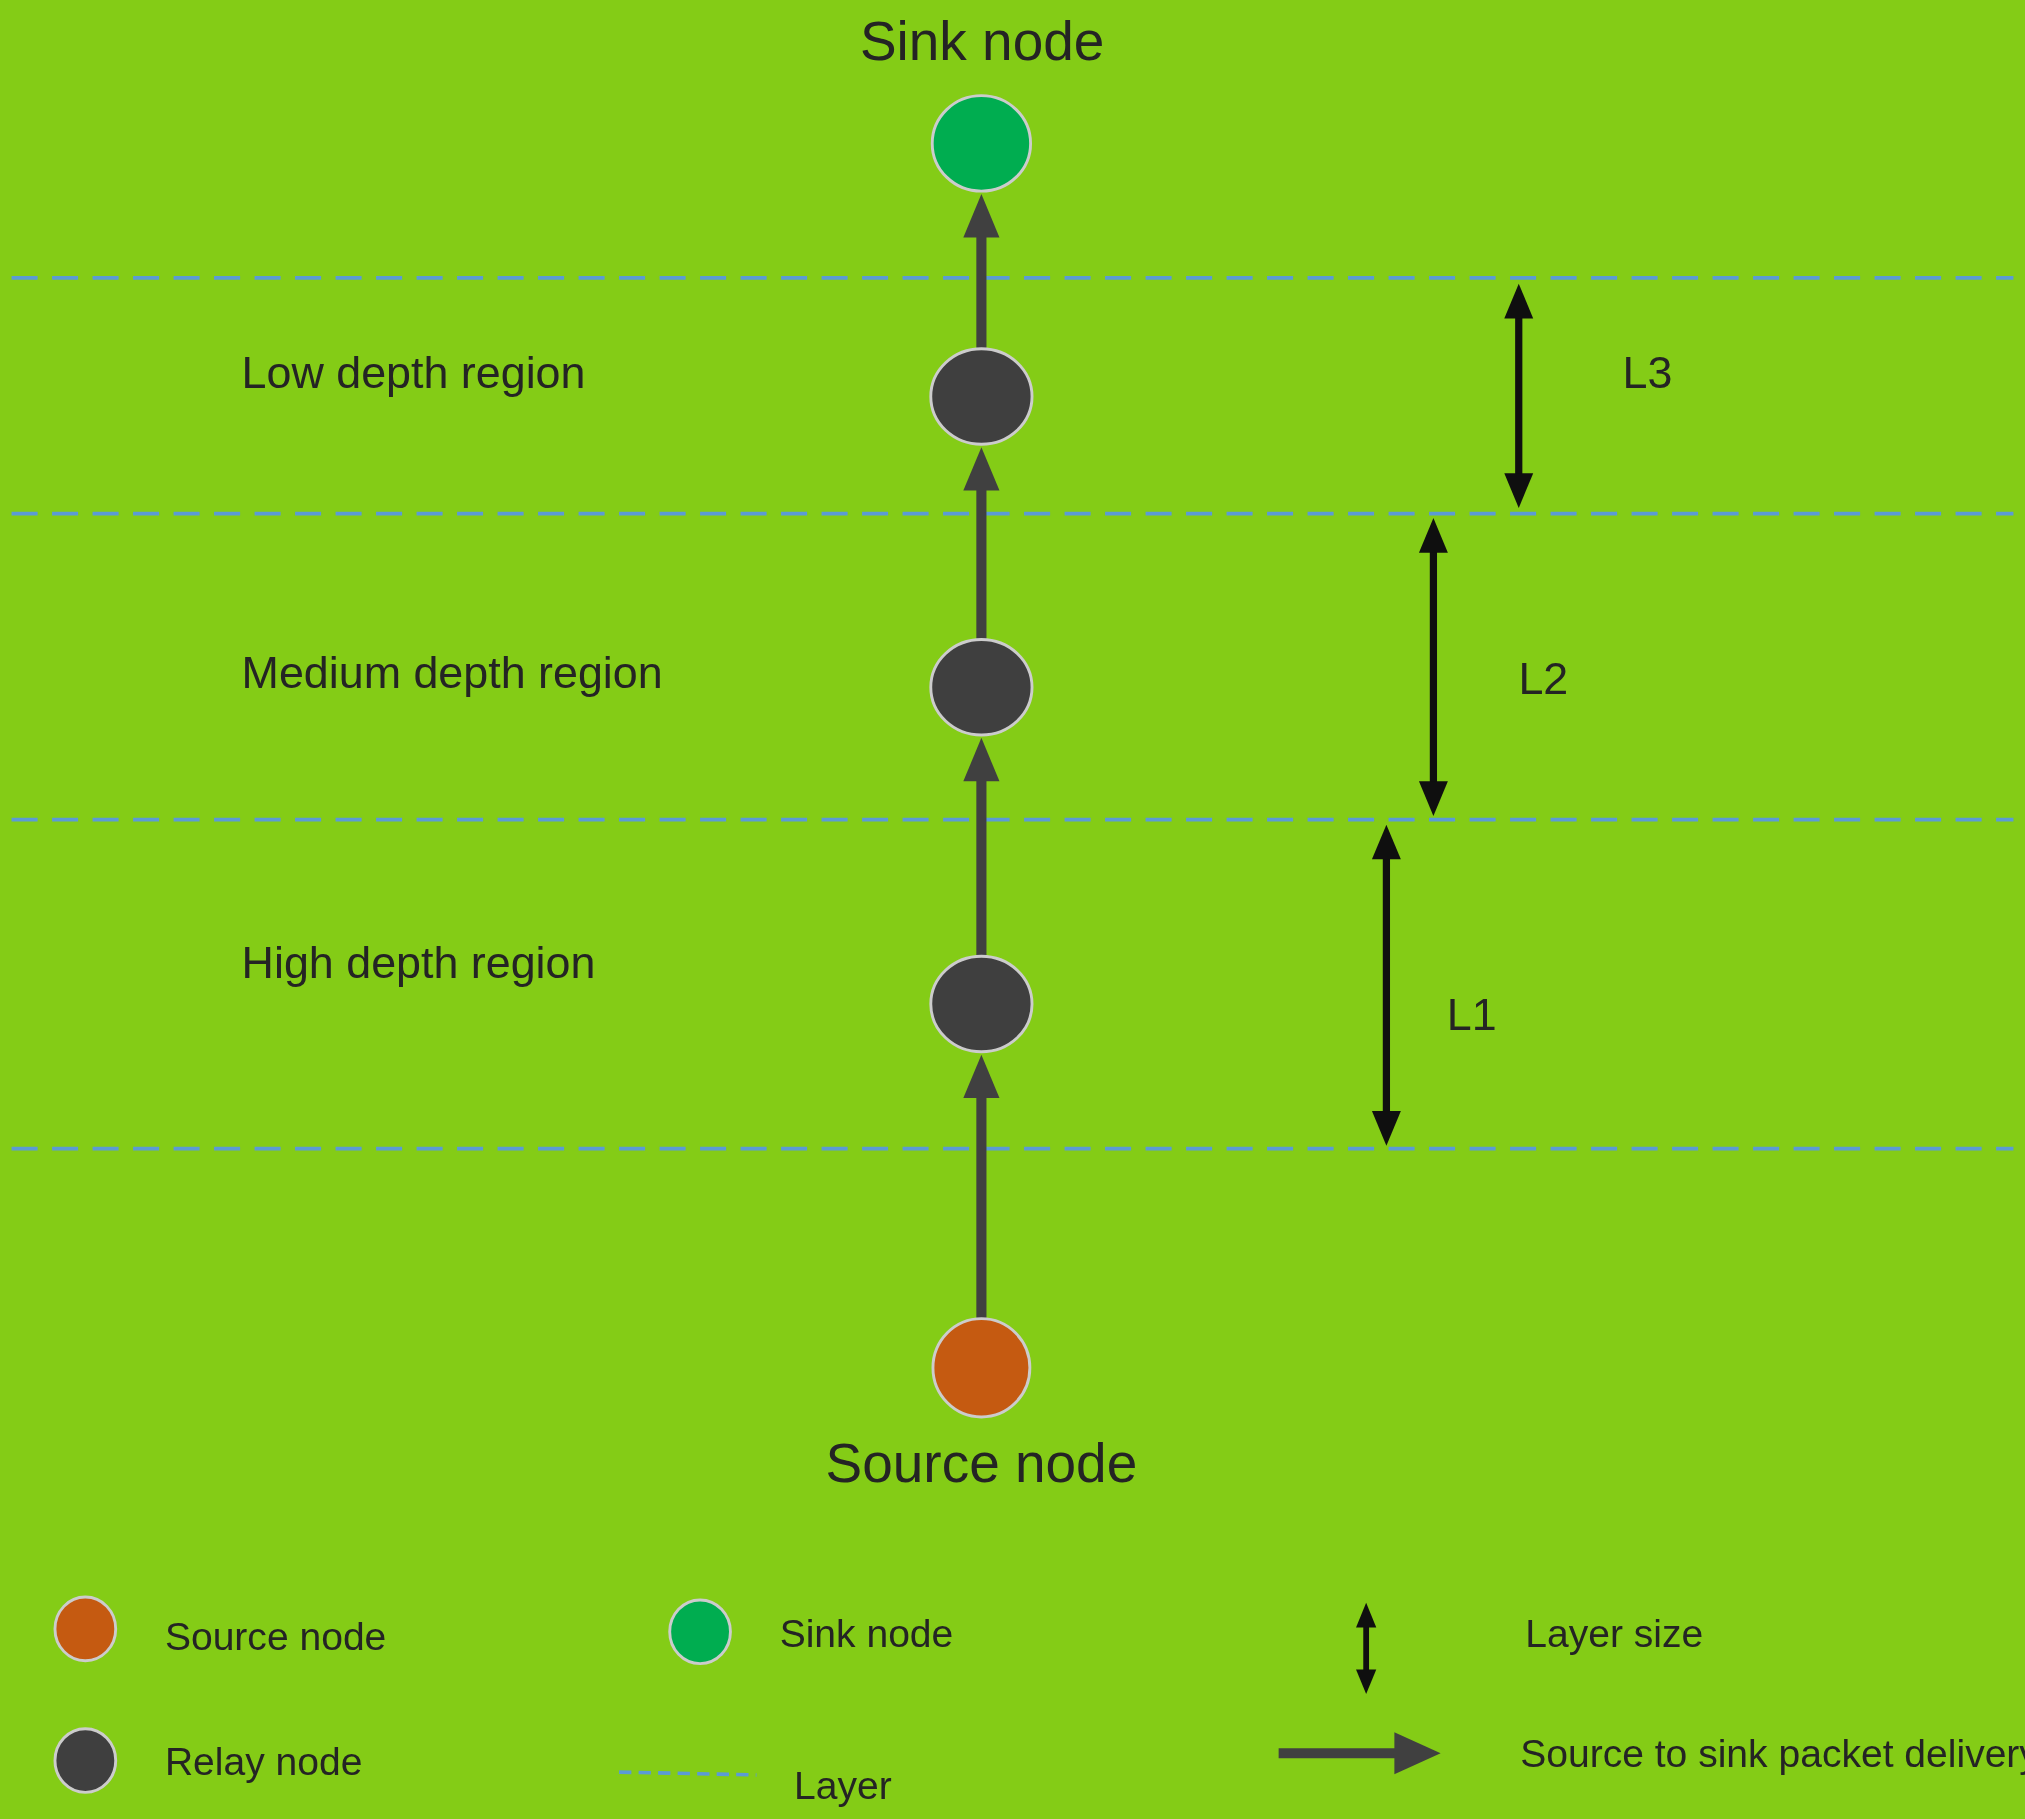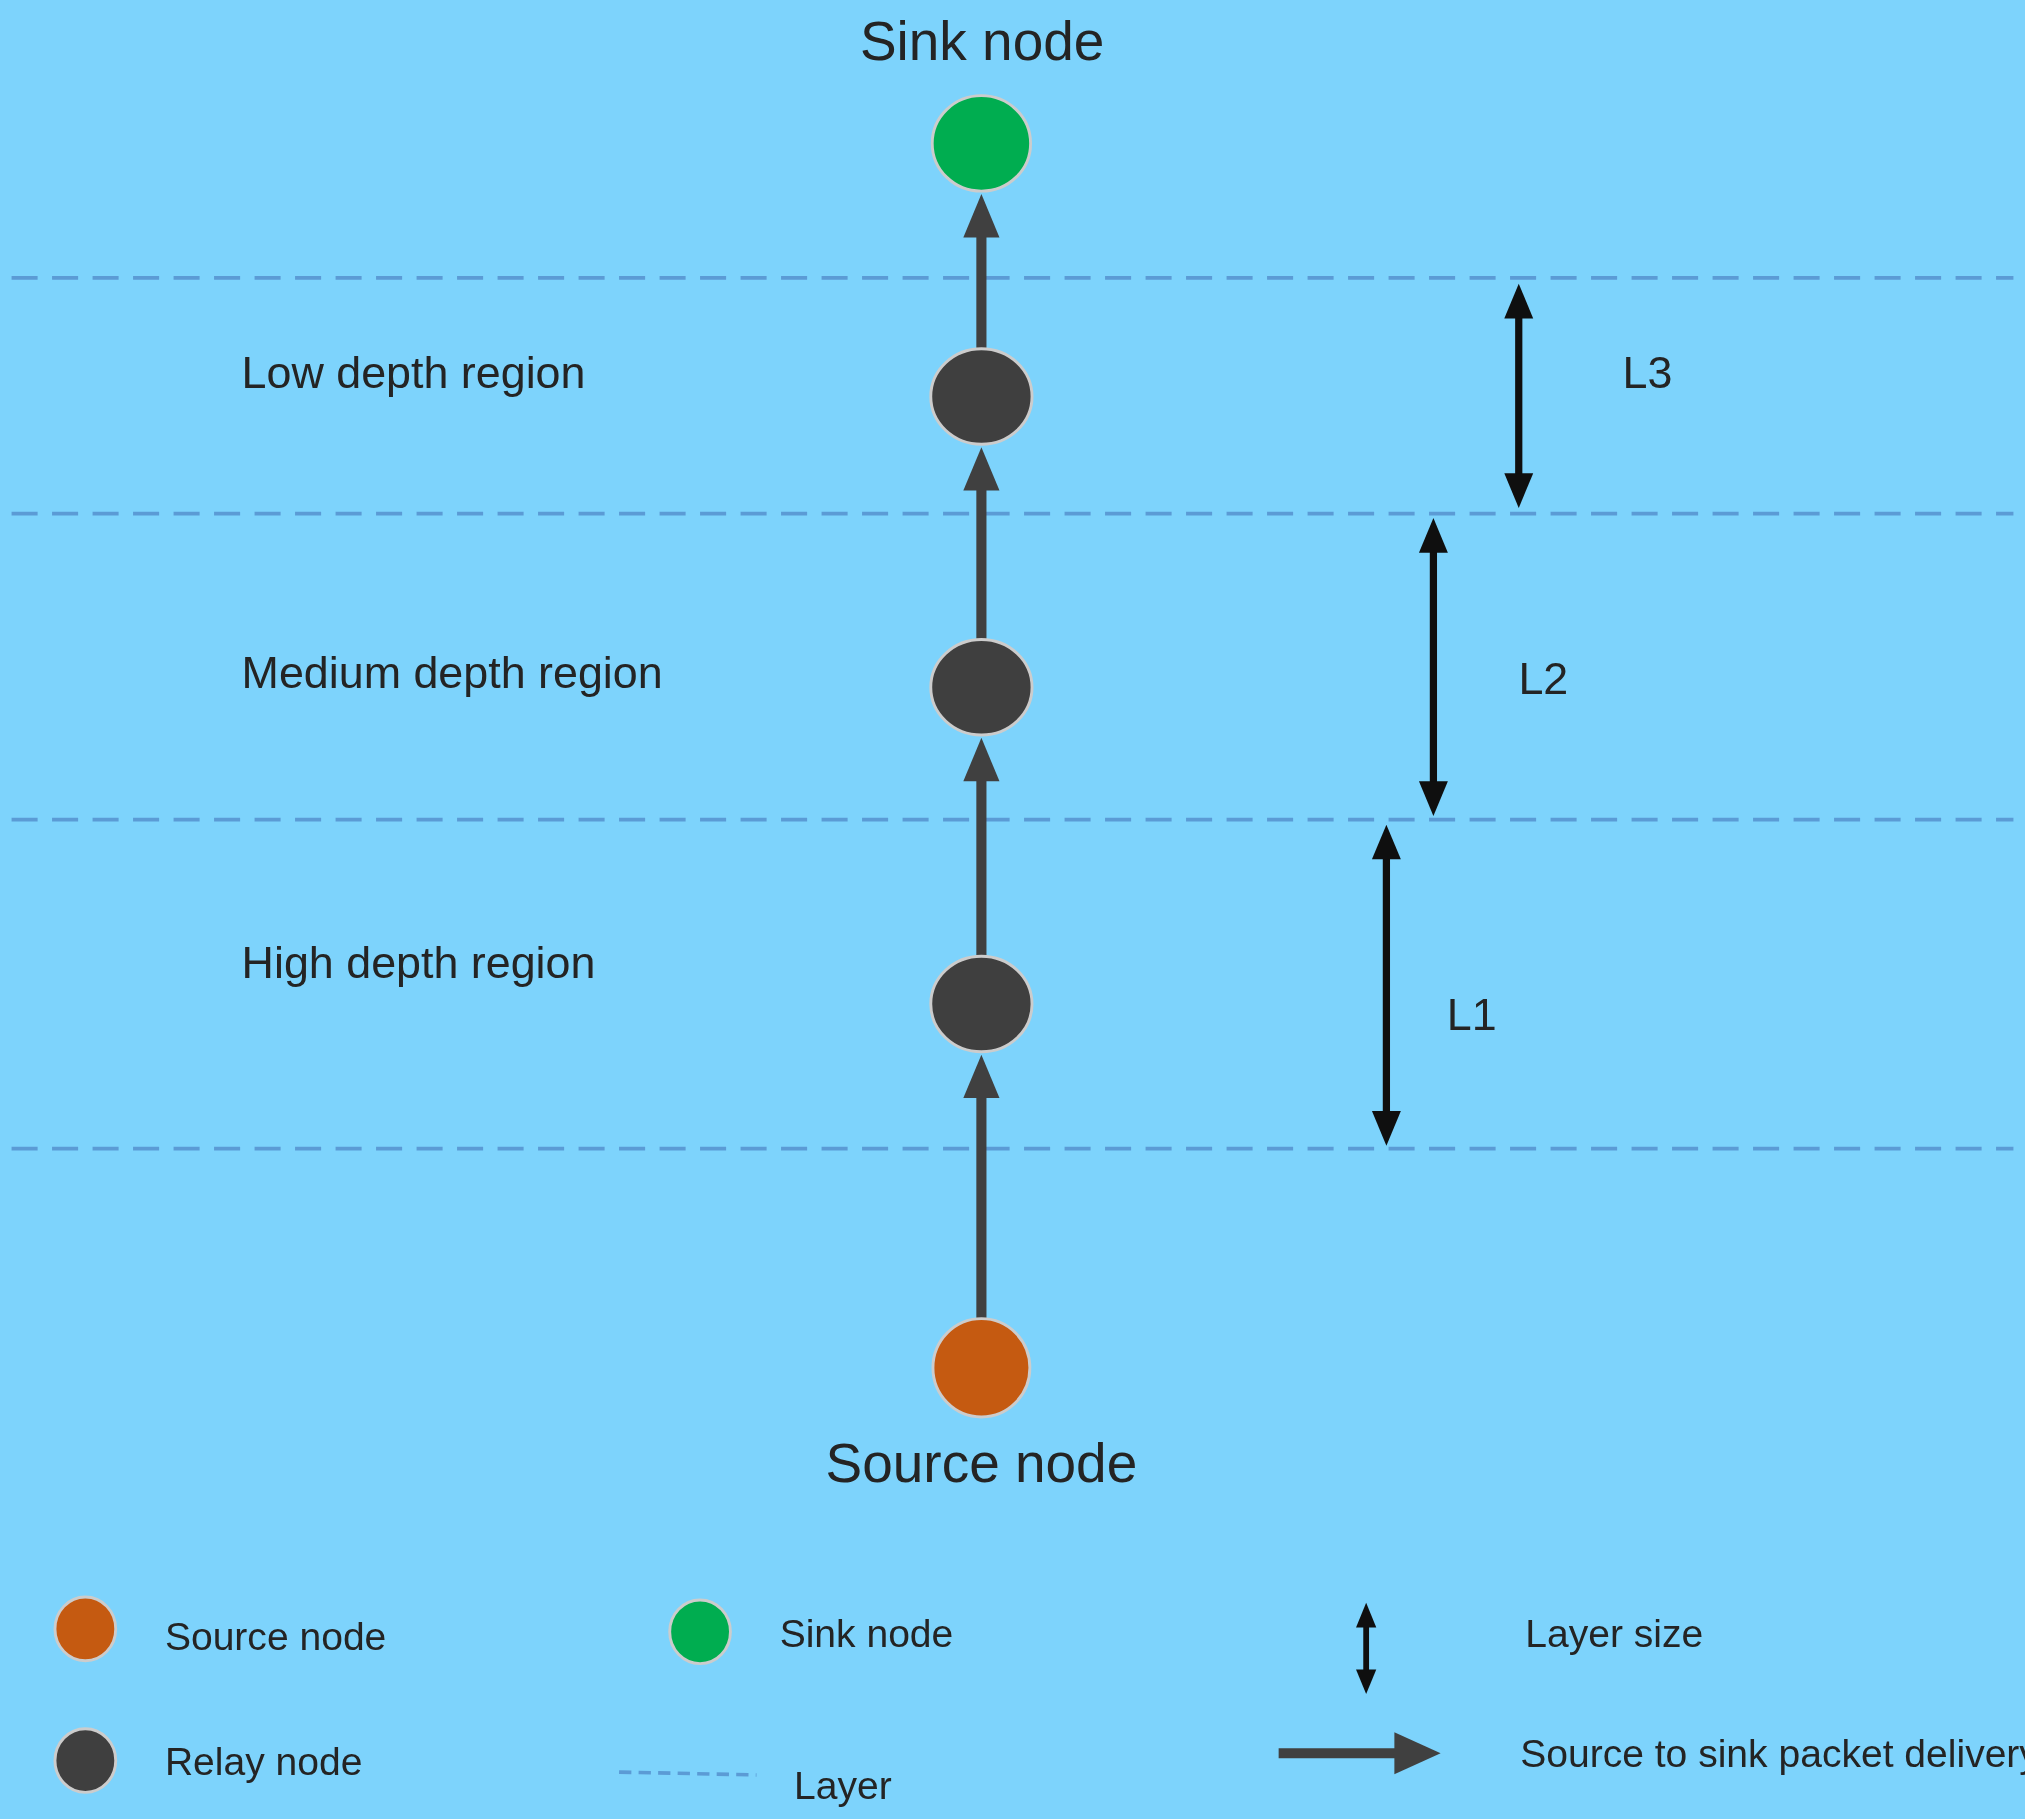--- a/index.html
+++ b/index.html
@@ -1,16 +1,16 @@
 <!DOCTYPE html>
 <html style="font-size:11.6px"><head>
 <meta charset="utf-8">
 <style>
   html,body{margin:0;padding:0;background:#ffffff;}
-  .canvas-wrap{width:2025px;height:1820px;background:#7dd3fc;position:relative;overflow:hidden;}
+  .canvas-wrap{width:2025px;height:1820px;background:#84cc16;position:relative;overflow:hidden;}
   svg{display:block;}
   .t{font-family:"Liberation Sans", sans-serif;}
   .t-title{font-size:76px;}
   .t-region{font-size:62px;}
   .t-layerlabel{font-size:62px;}
   .t-legend{font-size:54px;}
   .node{stroke:#cccccc;stroke-width:4;}
   .conn{stroke-width:14;fill:none;}
   .measure{stroke-width:10;fill:none;}
   .layerline{stroke-width:5;fill:none;stroke-dasharray:36 20;}

